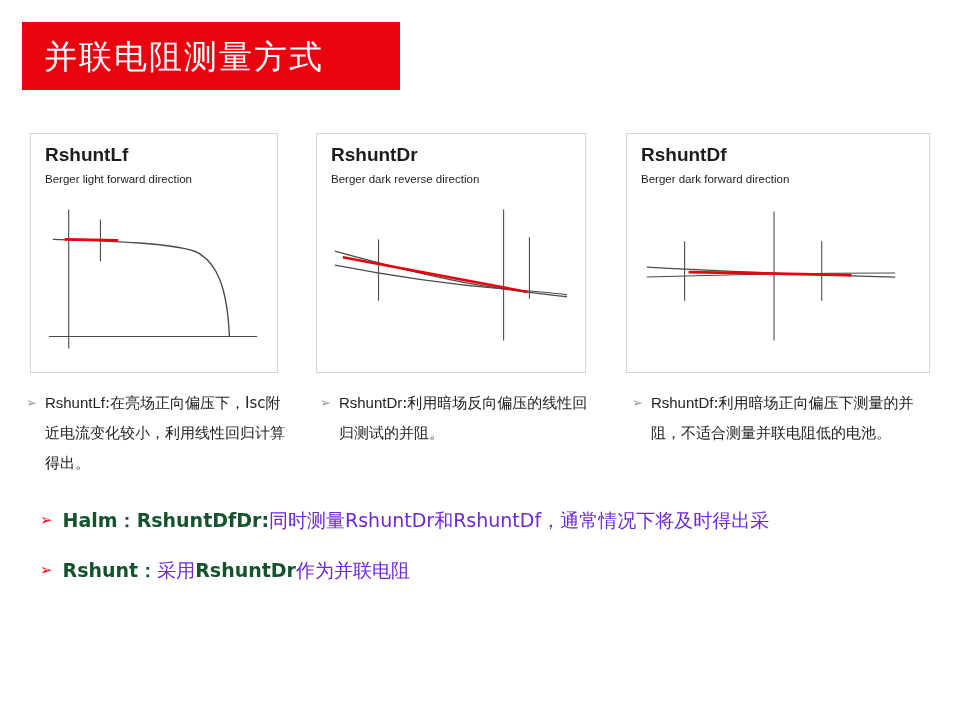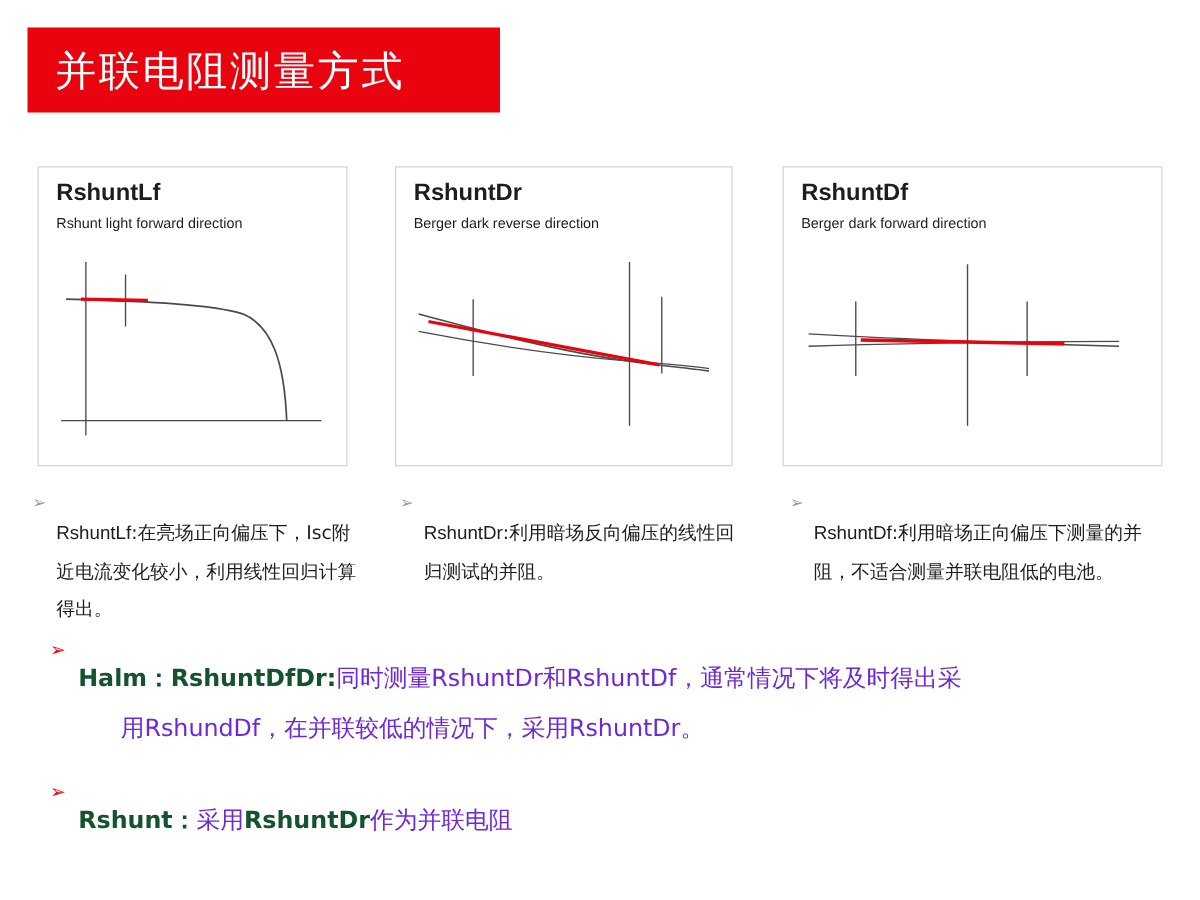--- a/index.html
+++ b/index.html
@@ -97,21 +97,21 @@
     align-items: flex-start;
   }
   .arrow {
     color: #999999;
     font-size: 13px;
     margin-right: 8px;
     line-height: 30px;
     flex: 0 0 auto;
   }
   .arrow.red { color: #e8030f; }
-  .bullet-body { flex: 1 1 auto; margin-top: 23px; }
+  .bullet-body { flex: 1 1 auto; }
   .mono-label { font-family: "Liberation Sans", sans-serif; }
 
   
   .bottom {
     position: absolute;
     left: 40px;
     top: 500px;
     width: 880px;
     font-size: 19px;
     line-height: 40px;
@@ -137,21 +137,21 @@
 <body>
 
 <div class="slide">
 
   <div class="title-bar">
     <span class="title-text">并联电阻测量方式</span>
   </div>
 
   <div class="panel p1">
     <div class="panel-title">RshuntLf</div>
-    <div class="panel-sub">Rshunt light forward direction</div>
+    <div class="panel-sub">Berger light forward direction</div>
     <svg class="panel-svg" viewBox="0 0 248 185">
 
       <line x1="38" y1="20" x2="38" y2="160" stroke="#4a4a4a" stroke-width="1.1"></line>
       <line x1="70" y1="30" x2="70" y2="72" stroke="#4a4a4a" stroke-width="1.1"></line>
 
       <line x1="18" y1="148" x2="228" y2="148" stroke="#4a4a4a" stroke-width="1.1"></line>
 
       <path d="M22 50 C 90 52, 140 54, 165 62 C 188 72, 198 100, 200 148" fill="none" stroke="#4a4a4a" stroke-width="1.4"></path>
 
       <line x1="34" y1="50" x2="88" y2="51" stroke="#e8030f" stroke-width="2.6"></line>
@@ -208,21 +208,20 @@
       <span class="bullet-body"><span class="mono-label">RshuntDf</span><span>:利用暗场正向偏压下测量的并阻，不适合测量并联电阻低的电池。</span></span>
     </div>
   </div>
 
   <div class="bottom">
 
     <div class="bullet-row">
       <span class="arrow red">➢</span>
       <span class="bullet-body">
         <span class="b-red-bold">Halm：</span><span class="b-red-bold">RshuntDfDr:</span><span class="b-black">同时测量RshuntDr和RshuntDf，通常情况下将及时得出采</span>
-        <span class="indent2 b-black">用RshundDf，在并联较低的情况下，采用RshuntDr。</span>
       </span>
     </div>
 
     <div class="bullet-row row2">
       <span class="arrow red">➢</span>
       <span class="bullet-body"><span class="b-red-bold">Rshunt：</span><span class="b-black">采用</span><span class="b-red-bold">RshuntDr</span><span class="b-black">作为并联电阻</span></span>
     </div>
 
   </div>
 

